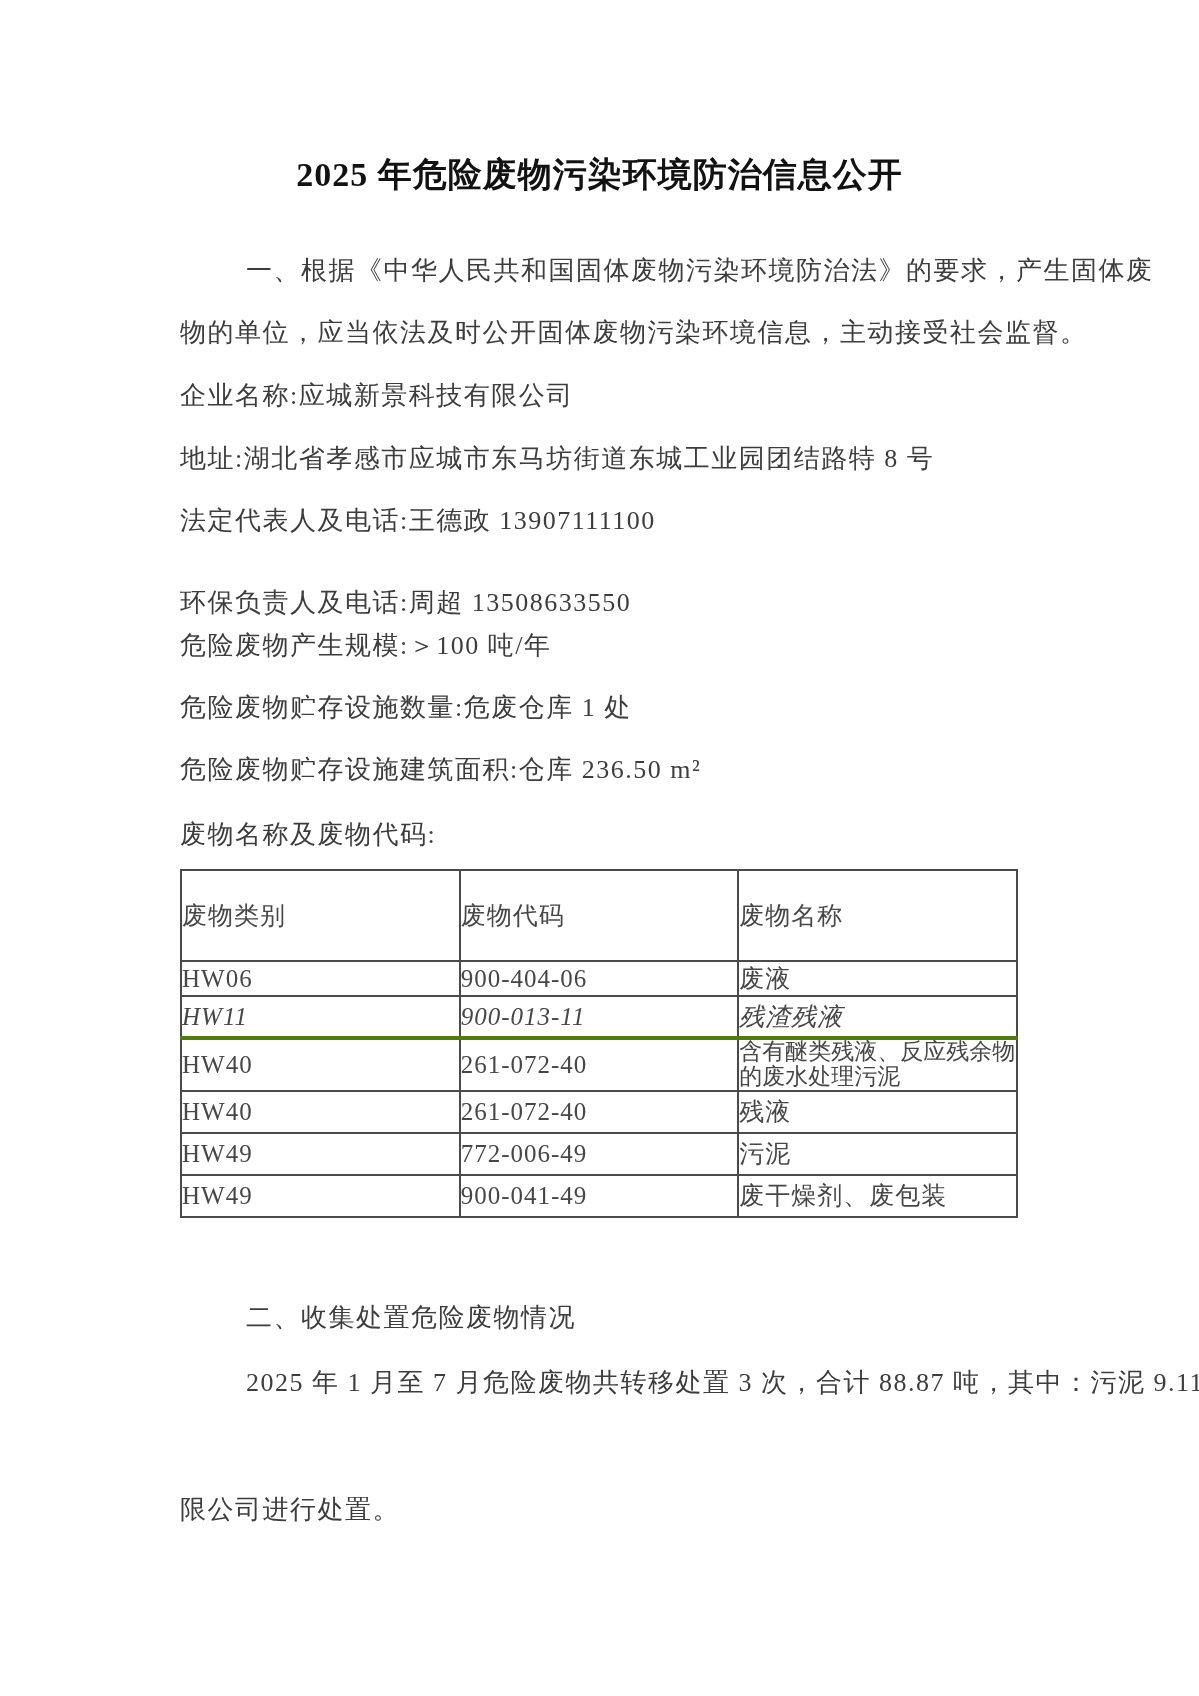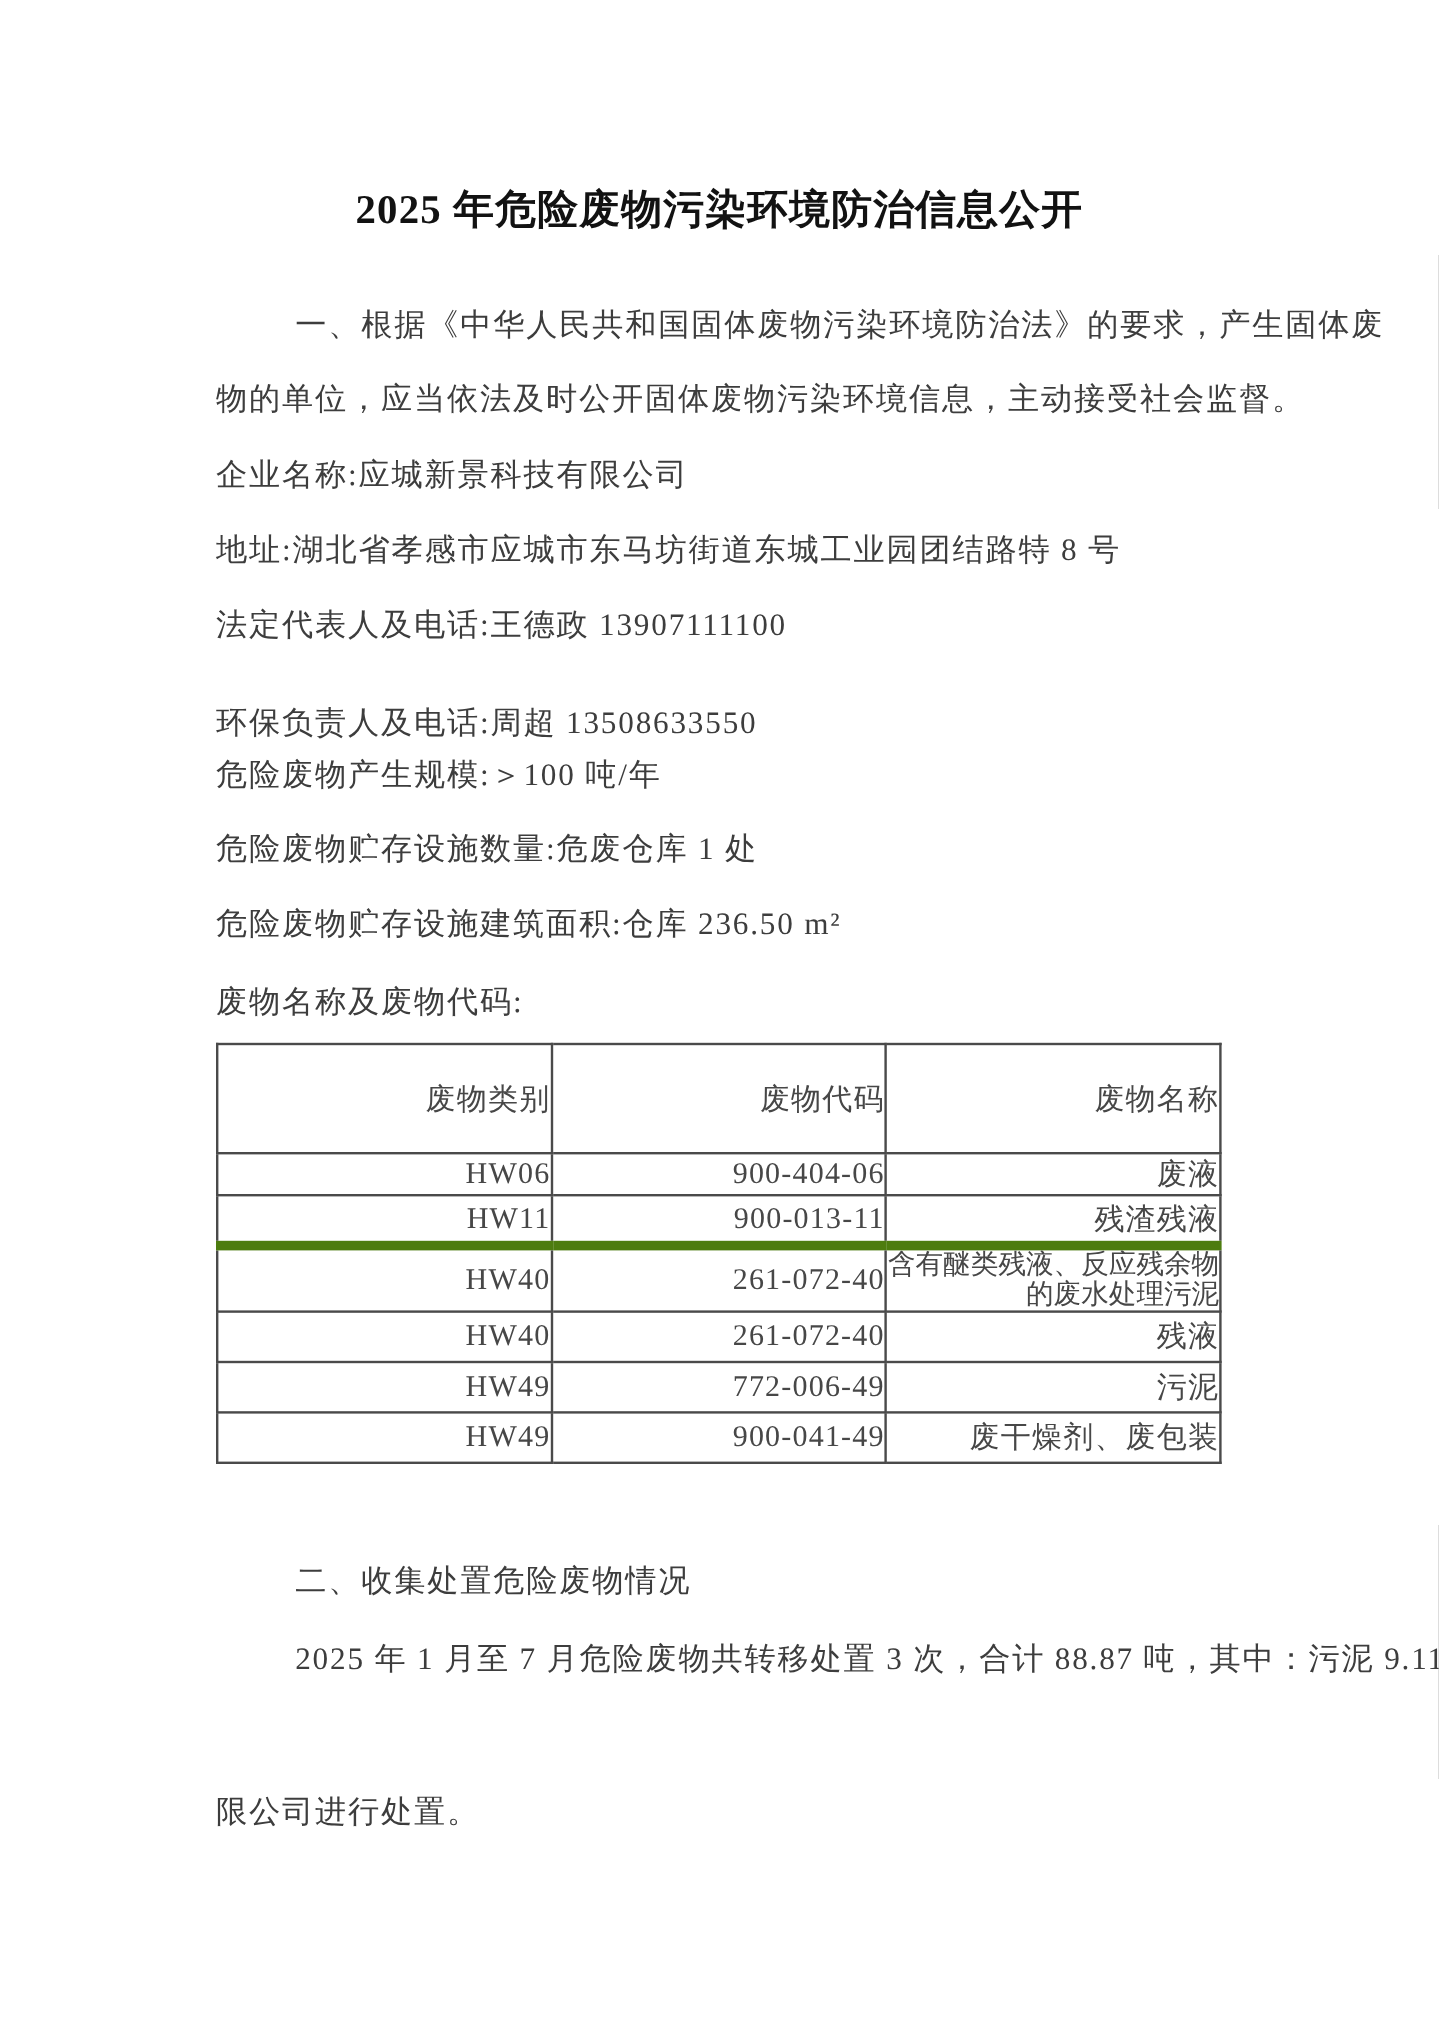--- a/index.html
+++ b/index.html
@@ -52,30 +52,30 @@
     top:869px;left:180px;
     width:838px;
     border-collapse:collapse;
     table-layout:fixed;
     font-size:25px;
     color:#474747;
     letter-spacing:1px;
   }
   table.waste td,table.waste th{
     border:2px solid #4a4a4a;
-    text-align:right;
+    text-align:left;
     vertical-align:middle;
     padding:0;
     overflow:hidden;
     font-weight:normal;
   }
   tr.hdr{height:91px;}
   tr.r0{height:26px;}
   tr.r1{height:42px;}
-  tr.r1 td{border-bottom:8px solid #4d7c0f;}
+  tr.r1 td{border-bottom:4px solid #4d7c0f;font-style:italic;}
   tr.r2{height:51px;}
   tr.r2 td.namecell{font-size:23px;line-height:1.08;letter-spacing:0;}
   tr.r3{height:42px;}
   tr.r4{height:42px;}
   tr.r5{height:42px;}
 </style>
 </head>
 <body>
 
 <div class="page">

